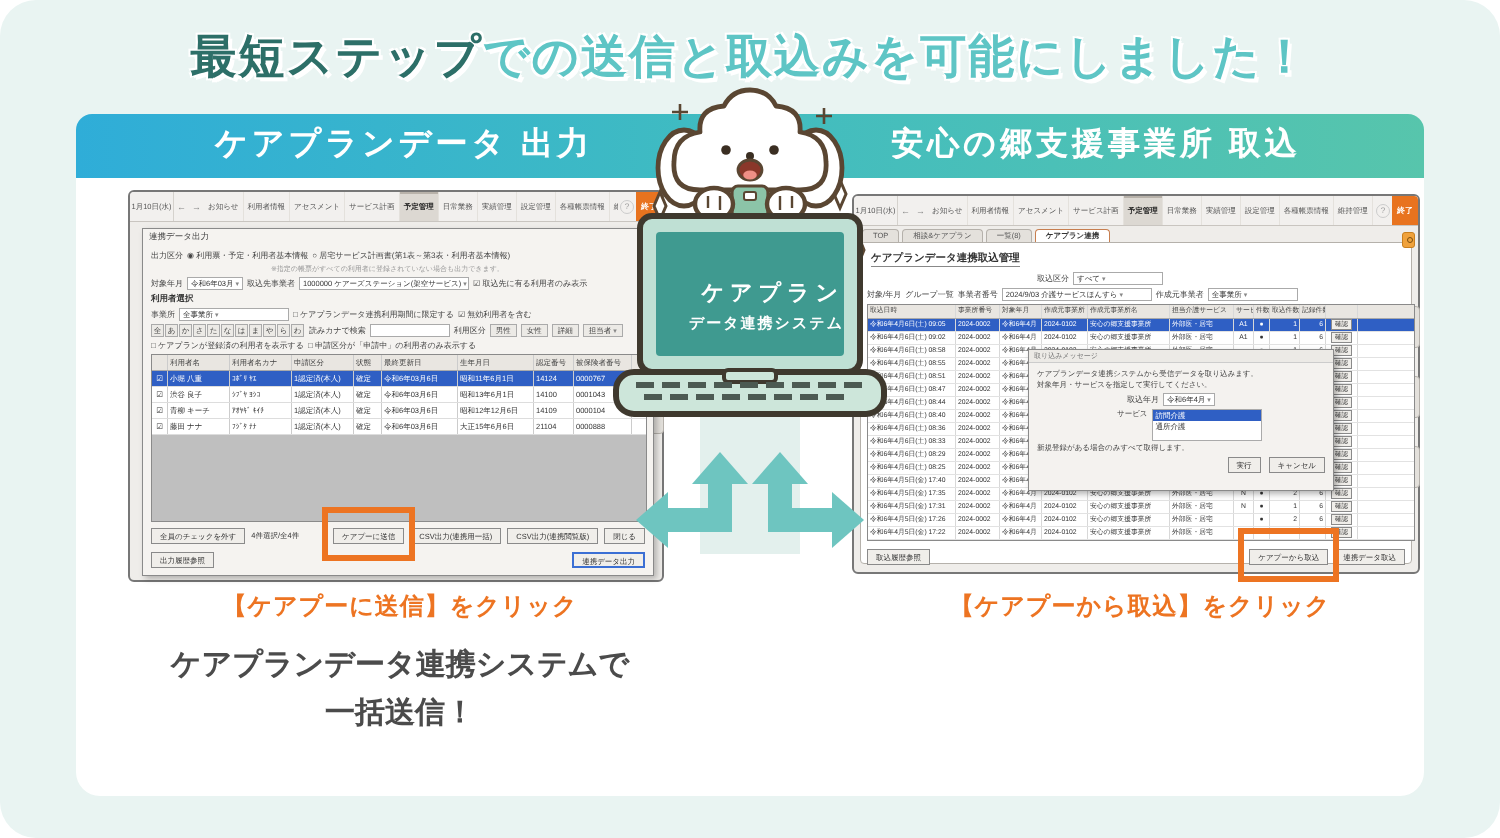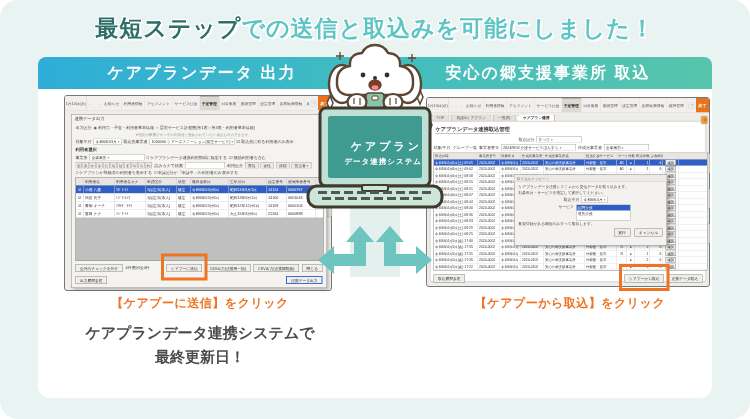--- a/index.html
+++ b/index.html
@@ -680,20 +680,20 @@
       <polygon points="72,0 58,16 86,16"></polygon>
       <rect x="74" y="28" width="26" height="12"></rect>
       <polygon points="114,34 98,20 98,48"></polygon>
     </g>
   </svg>
 
   <div class="caption left">
     <div class="cap-action">【ケアプーに送信】をクリック</div>
     <div class="cap-body">
       <div class="cap-line">ケアプランデータ連携システムで</div>
-      <div class="cap-line">最終更新日！</div>
+      <div class="cap-line">一括送信！</div>
     </div>
   </div>
   <div class="caption right">
     <div class="cap-action">【ケアプーから取込】をクリック</div>
   </div>
 
 </div>
 
 </body></html>

